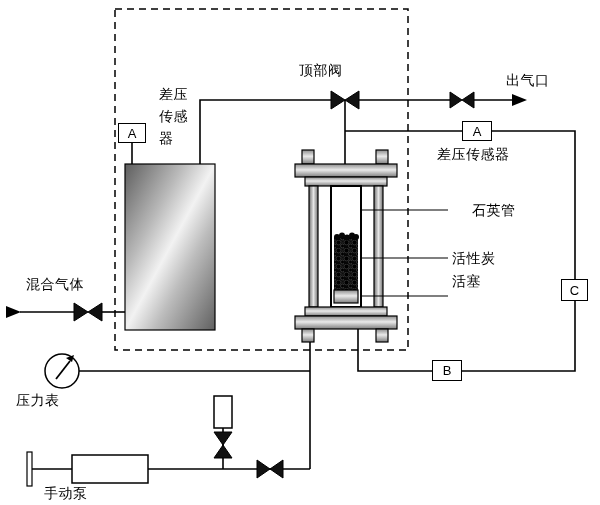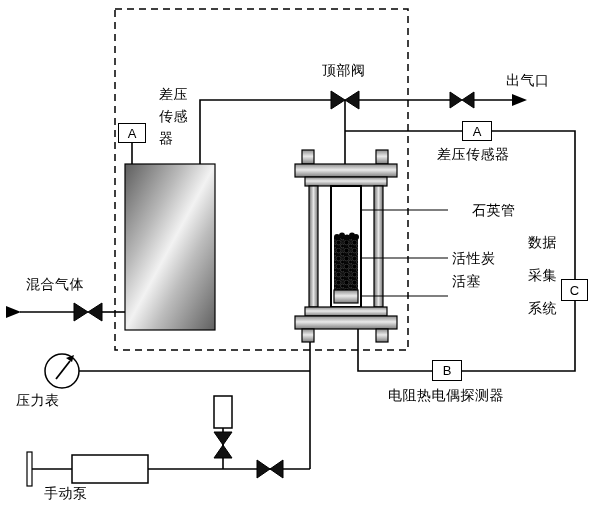--- a/index.html
+++ b/index.html
@@ -150,26 +150,24 @@
   <div class="tagbox" style="left:462px;top:121px;width:30px;height:20px">
     <span>A</span>
   </div>
   <div class="tagbox" style="left:432px;top:360px;width:30px;height:21px">
     <span>B</span>
   </div>
   <div class="tagbox" style="left:561px;top:279px;width:27px;height:22px">
     <span>C</span>
   </div>
 
-  <div class="lbl" style="left:322px;top:62px">顶部阀</div>
+  <div class="lbl" style="left:299px;top:62px">顶部阀</div>
   <div class="lbl" style="left:506px;top:72px">出气口</div>
   <div class="lbl v dp" style="left:159px;top:83px">差压传感器</div>
   <div class="lbl" style="left:437px;top:146px">差压传感器</div>
   <div class="lbl" style="left:472px;top:202px">石英管</div>
   <div class="lbl" style="left:452px;top:250px">活性炭</div>
   <div class="lbl" style="left:452px;top:273px">活塞</div>
-  <div class="lbl v daq" style="left:528px;top:226px">数据采集系统</div>
-  <div class="lbl" style="left:388px;top:387px">电阻热电偶探测器</div>
   <div class="lbl" style="left:26px;top:276px">混合气体</div>
   <div class="lbl" style="left:16px;top:392px">压力表</div>
   <div class="lbl" style="left:44px;top:485px">手动泵</div>
 
 </div>
 
 </body></html>

